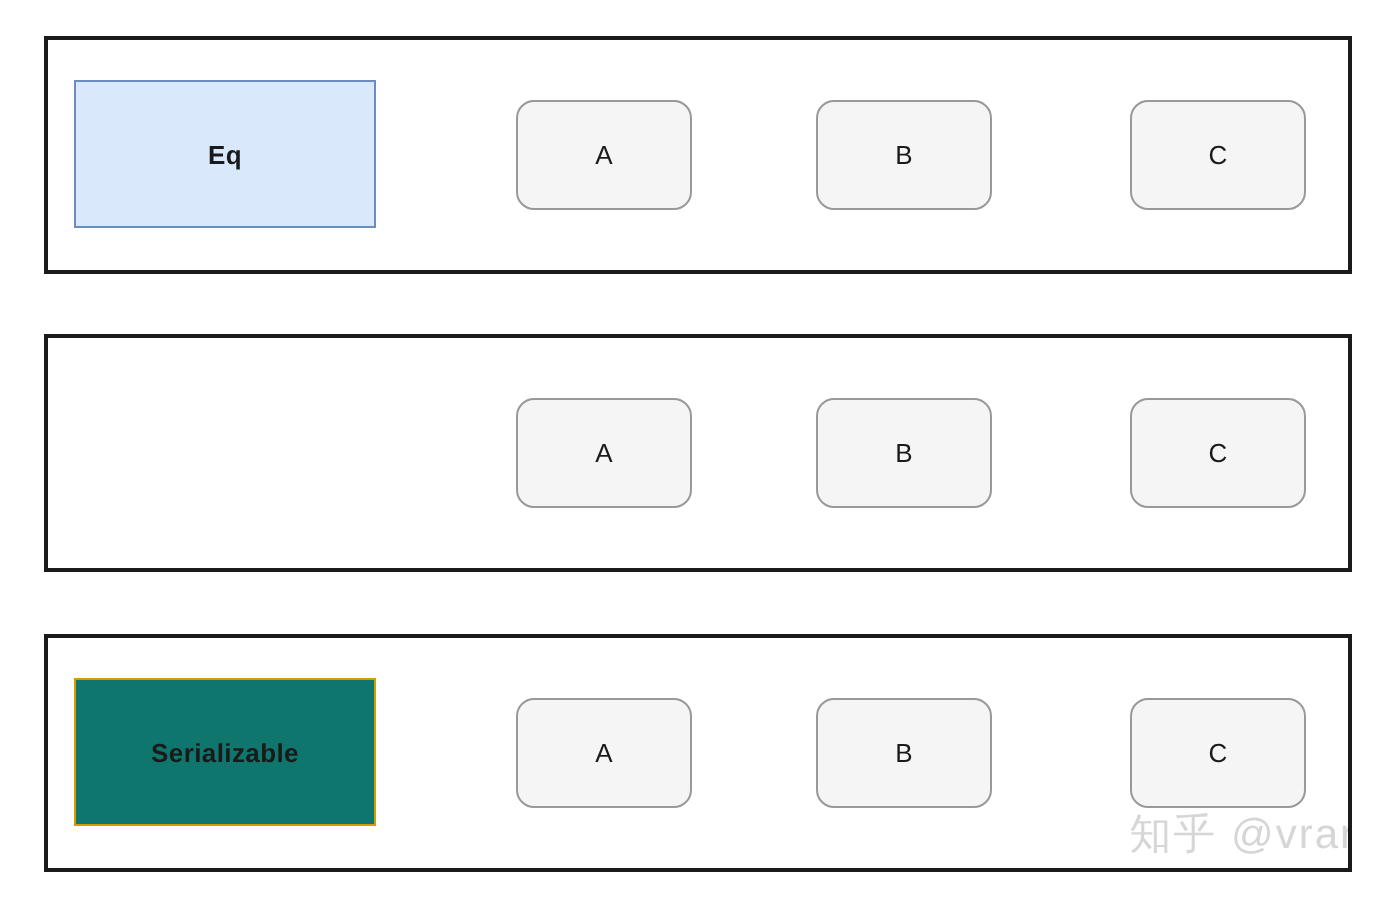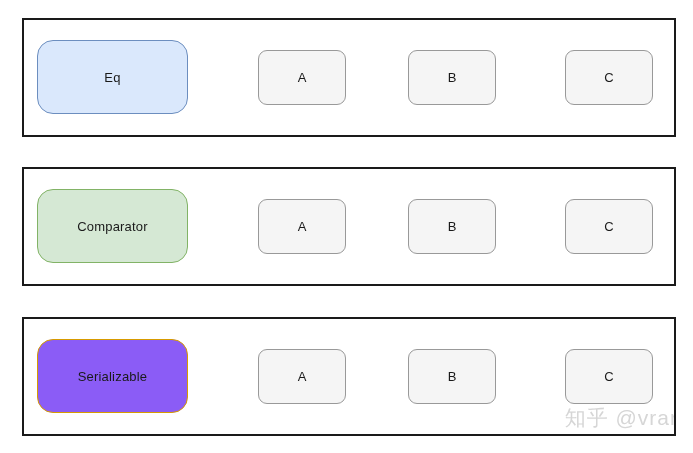--- a/index.html
+++ b/index.html
@@ -31,26 +31,27 @@
   #row-1 { top: 167px; }
   #row-2 { top: 317px; }
 
   .trait-box {
     position: absolute;
     left: 13px;
     top: 20px;
     width: 151px;
     height: 74px;
     box-sizing: border-box;
-    border-radius: 16px;
+    border-radius: 0;
     border: 1.6px solid #6c8ebf;
     background: #dae8fc;
     display: flex;
     align-items: center;
     justify-content: center;
+    font-weight: bold;
   }
   .trait-label {
     font-size: 13px;
     color: #1a1a1a;
     letter-spacing: 0.2px;
     line-height: 1;
   }
 
   .item-box {
     position: absolute;
@@ -106,36 +107,33 @@
     </div>
     <div class="item-box item-pos-1">
       <span class="item-label">B</span>
     </div>
     <div class="item-box item-pos-2">
       <span class="item-label">C</span>
     </div>
   </div>
 
   <div class="row-container" id="row-1">
-    <div class="trait-box" style="background:#d5e8d4;border-color:#82b366;">
-      <span class="trait-label">Comparator</span>
-    </div>
     <div class="item-box item-pos-0">
       <span class="item-label">A</span>
     </div>
     <div class="item-box item-pos-1">
       <span class="item-label">B</span>
     </div>
     <div class="item-box item-pos-2">
       <span class="item-label">C</span>
     </div>
   </div>
 
   <div class="row-container" id="row-2">
-    <div class="trait-box" style="background:#8b5cf6;border-color:#d79b00;">
+    <div class="trait-box" style="background:#0f766e;border-color:#d79b00;">
       <span class="trait-label">Serializable</span>
     </div>
     <div class="item-box item-pos-0">
       <span class="item-label">A</span>
     </div>
     <div class="item-box item-pos-1">
       <span class="item-label">B</span>
     </div>
     <div class="item-box item-pos-2">
       <span class="item-label">C</span>

